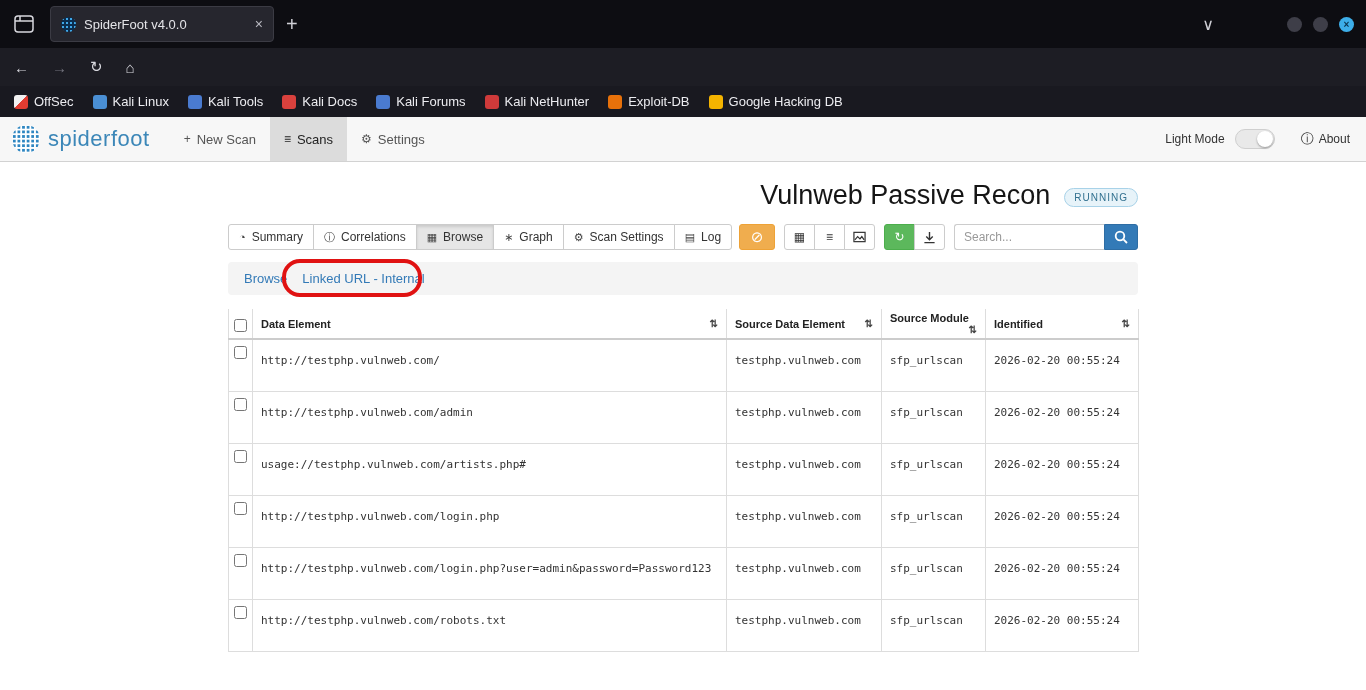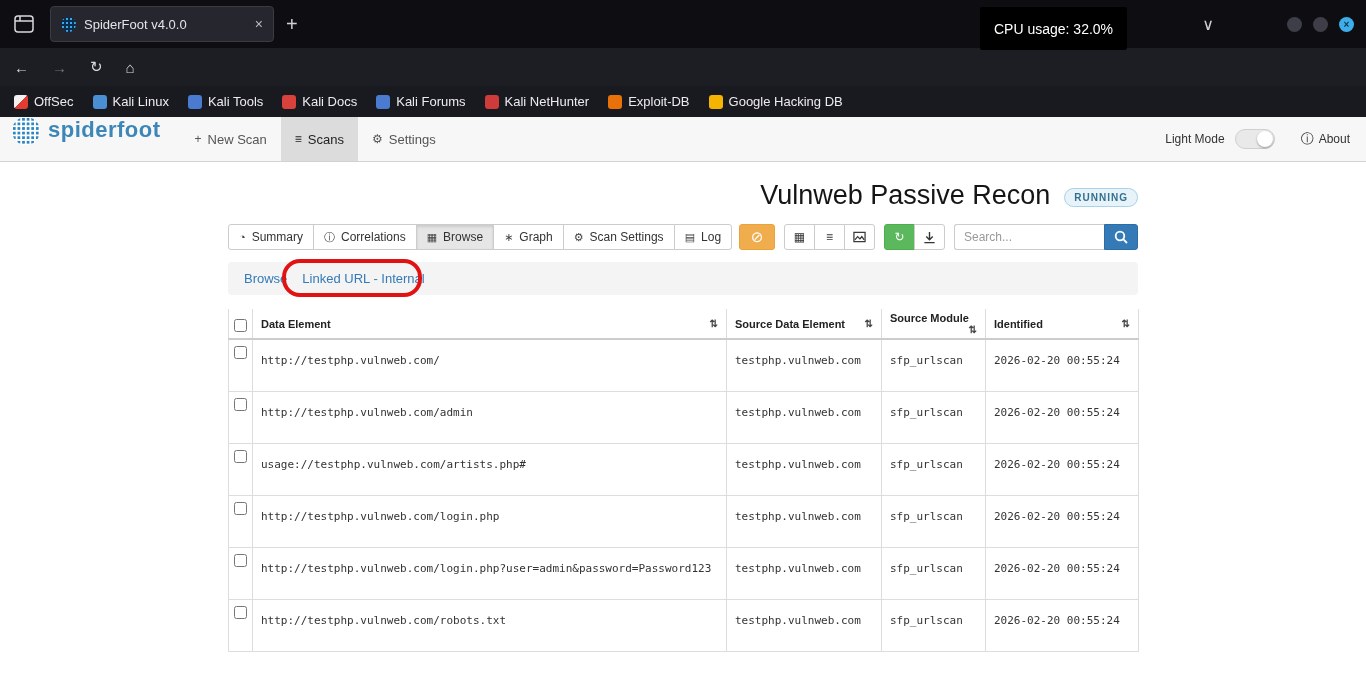--- a/index.html
+++ b/index.html
@@ -57,21 +57,21 @@
     display:flex; align-items:center; padding-left:14px; gap:19px;
   }
   .bm { display:flex; align-items:center; gap:6px; color:#ececf0; font-size:13px; }
   .bm-ic { width:14px; height:14px; border-radius:3px; flex:0 0 auto; }
 
   
   .sfheader {
     position:absolute; top:117px; left:0; right:0; height:45px; background:#f7f7f7;
     border-bottom:1px solid #d2d2d2; display:flex; align-items:stretch;
   }
-  .sflogo { display:flex; align-items:flex-start; gap:8px; margin-left:12px; margin-right:20px;font-weight:bold; }
+  .sflogo { display:flex; align-items:center; gap:8px; margin-left:12px; margin-right:20px; }
   .sfball {
     width:28px; height:28px; border-radius:50%;
     background-color:#fff;
     background-image:radial-gradient(#2e86c1 1.4px, transparent 1.6px);
     background-size:4.6px 4.6px;
   }
   .sfbrand { color:#3c87b8; font-size:22px; letter-spacing:.5px; }
   .hnav-wrap { display:flex; align-items:stretch; }
   .hnav { display:flex; align-items:center; gap:6px; padding:0 14px; color:#555; font-size:13px; cursor:default; }
   .hnav .hicon { font-size:12px; }
@@ -81,21 +81,21 @@
   .toggle .knob { position:absolute; right:1px; top:1px; width:16px; height:16px; border-radius:50%;
                   background:#fff; box-shadow:0 1px 2px rgba(0,0,0,.35); }
   .about { display:flex; align-items:center; gap:5px; margin-left:16px; }
   .about .aicon { font-size:13px; }
 
   
   .page { position:absolute; top:162px; left:0; right:0; bottom:0; background:#fff; padding:16px 228px 0 228px; }
   .titlerow { display:flex; align-items:center; gap:14px; height:34px;justify-content:flex-end; }
   .scan-title { margin:0; font-size:27px; font-weight:500; color:#151515; }
   .badge {
-    font-size:10px; font-weight:bold; letter-spacing:1px; color:#31708f;
+    font-size:10px; font-weight:normal; letter-spacing:1px; color:#31708f;
     background:#e7f3f9; border:1px solid #a8d2e8; border-radius:10px; padding:3px 9px; margin-top:4px;
   }
 
   .toolbar { margin-top:12px; display:flex; justify-content:space-between; align-items:center; }
   .btn {
     height:26px; border:1px solid #ccc; background:#fff; color:#333; font-size:12px;
     display:inline-flex; align-items:center; gap:6px; padding:0 10px; cursor:default;
     font-family:"Liberation Sans",sans-serif;
   }
   .btn .bicon { font-size:11px; color:#444; }
@@ -159,21 +159,20 @@
       <span class="tab-title">SpiderFoot v4.0.0</span>
       <span class="tab-close">×</span>
     </div>
     <span class="newtab">+</span>
     <div class="winzone">
       <span class="chev">∨</span>
       <span class="winbtn"></span>
       <span class="winbtn"></span>
       <span class="winbtn close">×</span>
     </div>
-    <div class="cpu-tip">CPU usage: 32.0%</div>
   </div>
 
   <div class="navbar">
     <div class="navicons">
       <span>←</span>
       <span class="dim">→</span>
       <span>↻</span>
       <span>⌂</span>
     </div>
     <div class="urlbar">

